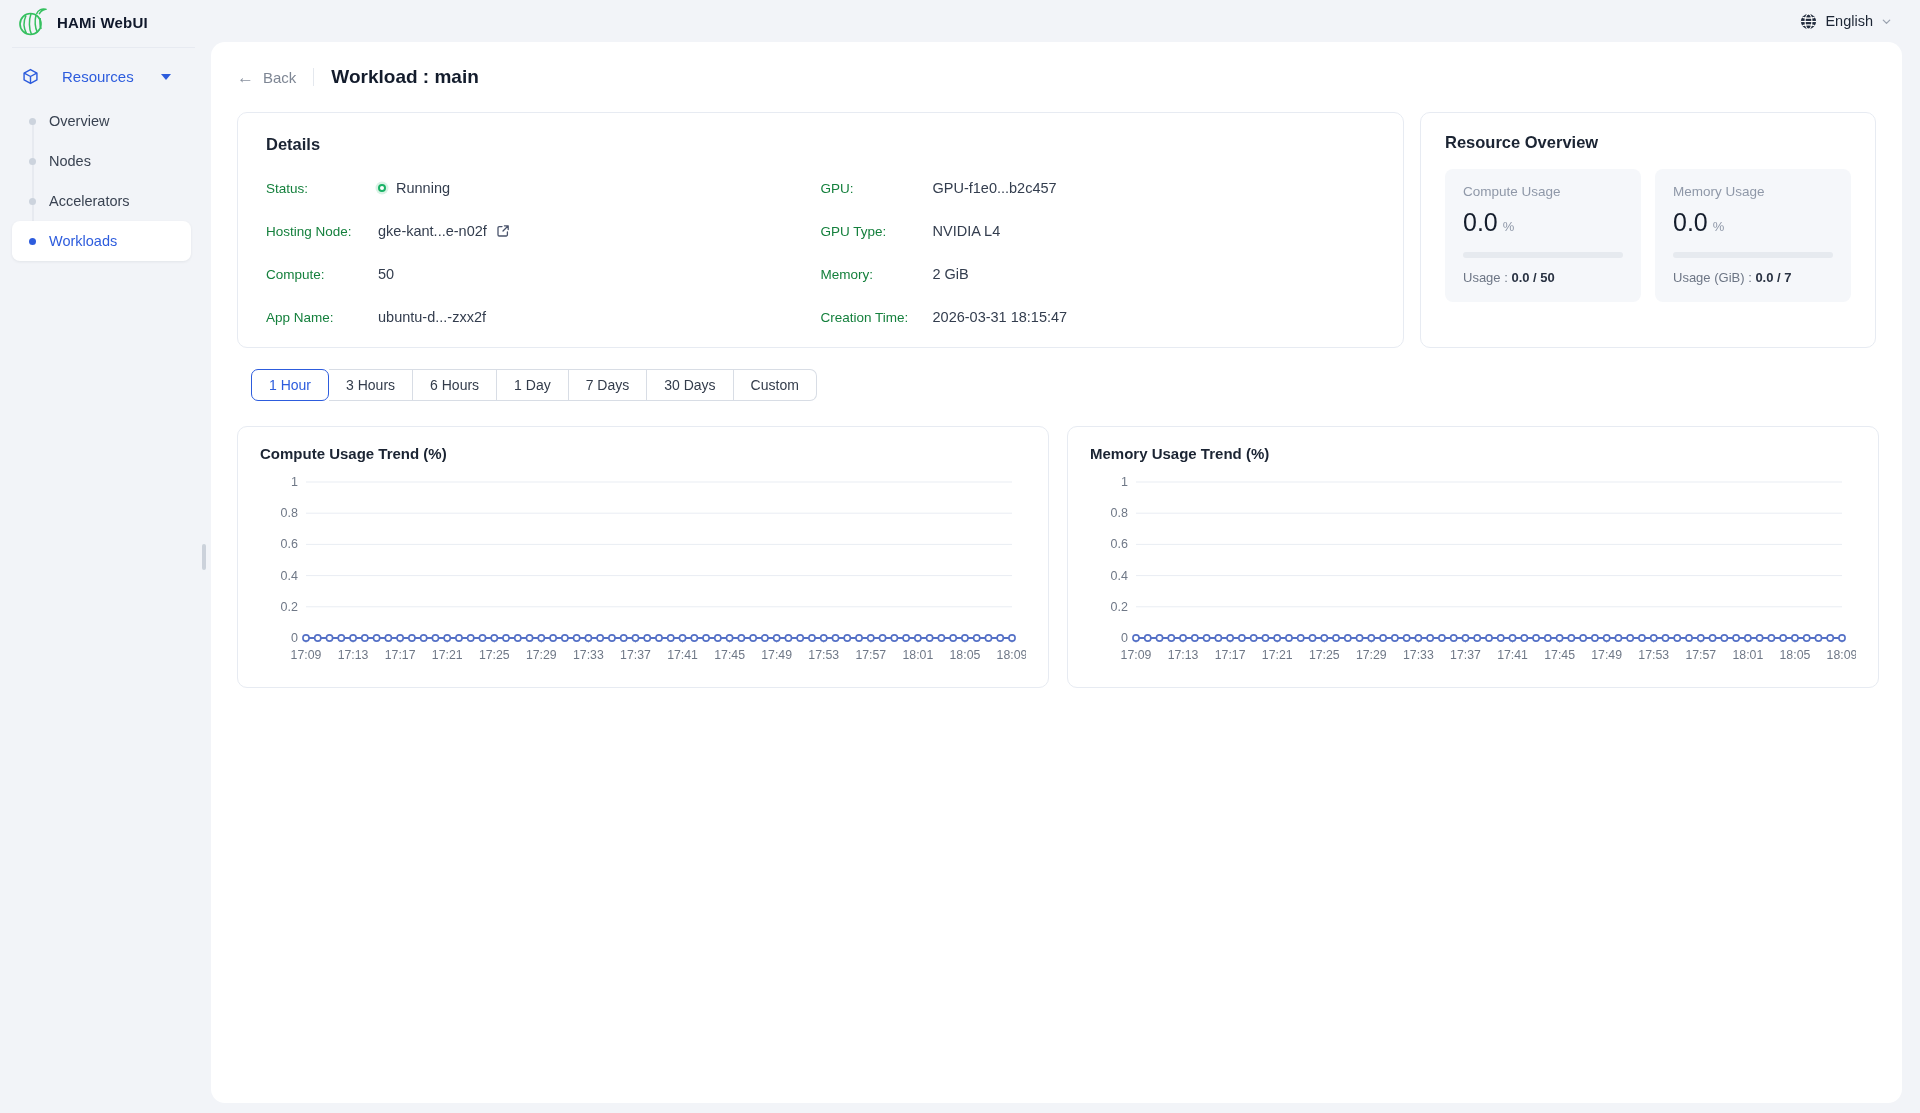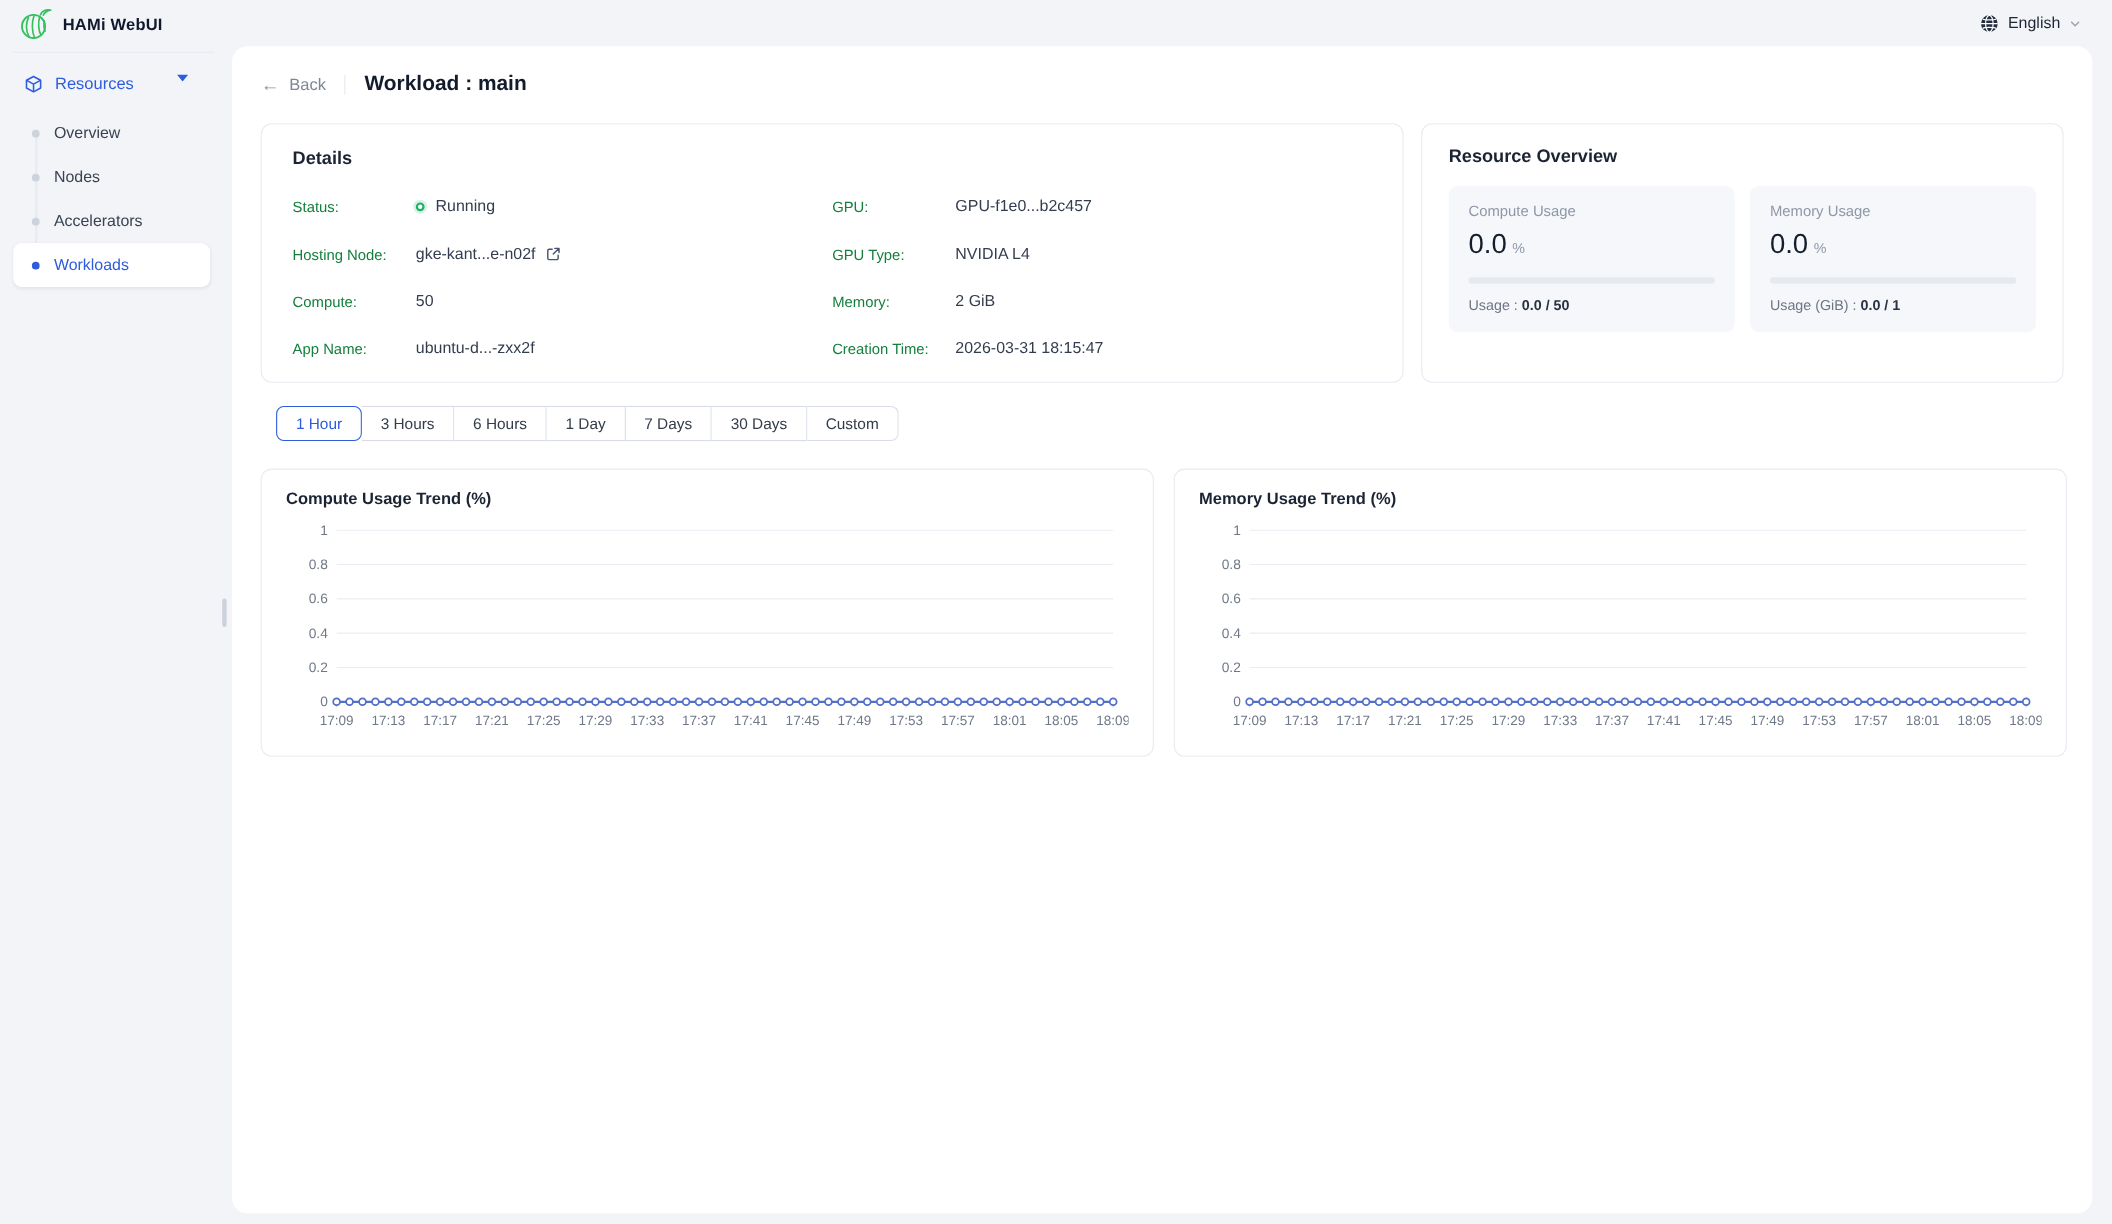--- a/index.html
+++ b/index.html
@@ -11,21 +11,21 @@
     -webkit-font-smoothing: antialiased;
   }
   .app { display:flex; height:100%; }
 
   
   .sidebar { width:207px; flex:none; position:relative; }
   .logo-row { height:44px; display:flex; align-items:center; gap:10px; padding:0 15px; }
   .logo-mark { width:32px; height:32px; flex:none; }
   .app-title { font-size:15px; font-weight:700; color:#10182b; letter-spacing:.2px; }
   .sidebar-divider { height:1px; background:#e7eaf1; margin:3px 12px 0; }
-  .section-row { display:flex; align-items:flex-start; padding:20px 36px 12px 22px; cursor:pointer; color:var(--accent,#2d5cdd); }
+  .section-row { display:flex; align-items:center; padding:20px 36px 12px 22px; cursor:pointer; color:var(--accent,#2d5cdd);gap:12px; }
   .section-icon { width:17px; height:17px; margin-right:11px; flex:none; }
   .section-label { font-size:15px; color:var(--accent,#2d5cdd); }
   .section-caret { margin-left:auto; width:0; height:0; border-left:5px solid transparent; border-right:5px solid transparent; border-top:6px solid var(--accent,#2d5cdd); }
   .nav { position:relative; margin:4px 16px 0 12px; }
   .nav-line { position:absolute; left:20px; top:20px; height:120px; width:2px; background:#e7eaf0; }
   .nav-item { height:40px; display:flex; align-items:center; padding-left:17px; border-radius:8px; cursor:pointer; position:relative; }
   .dot { width:7px; height:7px; border-radius:50%; background:#ccd3dd; margin-right:13px; position:relative; z-index:1; flex:none; }
   .nav-label { font-size:14.5px; color:#3a4352; }
   .nav-item.active { background:#fff; box-shadow:0 1px 3px rgba(16,24,40,.07); }
   .nav-item.active .dot { background:var(--accent,#2d5cdd); }
@@ -54,21 +54,21 @@
   .details-card { flex:1; padding:22px 28px; }
   .card-title { font-size:16.5px; font-weight:700; color:#1b2433; }
   .details-cols { display:flex; margin-top:26px; }
   .dcol { flex:1; display:flex; flex-direction:column; gap:27px; }
   .field { display:flex; align-items:center; }
   .field-label { width:112px; flex:none; color:#15803d; font-size:13.5px; }
   .field-value { color:#333d4e; font-size:14.5px; display:flex; align-items:center; gap:9px; }
   .status-dot { width:8px; height:8px; border-radius:50%; background:#fff; border:2.5px solid var(--green,#1ab266); box-shadow:0 0 0 2.5px #d9f2e5; margin-right:1px; }
   .ext-icon { width:14px; height:14px; cursor:pointer; }
 
-  .overview-card { width:584px; flex:none; padding:20px 24px; }
+  .overview-card { width:456px; flex:none; padding:20px 24px; }
   .tiles { display:flex; gap:14px; margin-top:17px; }
   .tile { flex:1; background:#f5f7fa; border-radius:8px; padding:15px 18px 17px; }
   .tile-label { font-size:13.5px; color:#8f98a8; }
   .tile-value-row { margin-top:9px; display:flex; align-items:baseline; gap:5px; }
   .tile-value { font-size:25px; font-weight:400; color:#141d2c; }
   .tile-unit { font-size:13px; color:#8f98a8; }
   .tile-bar { height:6px; background:#e6eaef; border-radius:3px; margin:15px 0 12px; overflow:hidden; }
   .tile-bar-fill { height:100%; background:var(--accent,#2d5cdd); border-radius:3px; }
   .tile-caption { font-size:13px; color:#6d7685; }
   .tile-caption b { color:#293242; font-weight:700; }
@@ -251,21 +251,21 @@
               <div class="tile">
     <div class="tile-label">Memory Usage</div>
     <div class="tile-value-row">
       <span class="tile-value">0.0</span>
       <span class="tile-unit">%</span>
     </div>
     <div class="tile-bar">
                   <div class="tile-bar-fill" style="width: 0%;"></div>
                 </div>
     <div class="tile-caption">
-      <span class="cap-label">Usage (GiB) :</span> <b class="cap-value">0.0 / 1</b>
+      <span class="cap-label">Usage (GiB) :</span> <b class="cap-value">0.0 / 7</b>
     </div>
   </div>
             </div>
         </div>
       </div>
 
       <div class="range-group" id="range-group">
           <button class="range-btn active">1 Hour</button>
           <button class="range-btn">3 Hours</button>
           <button class="range-btn">6 Hours</button>

